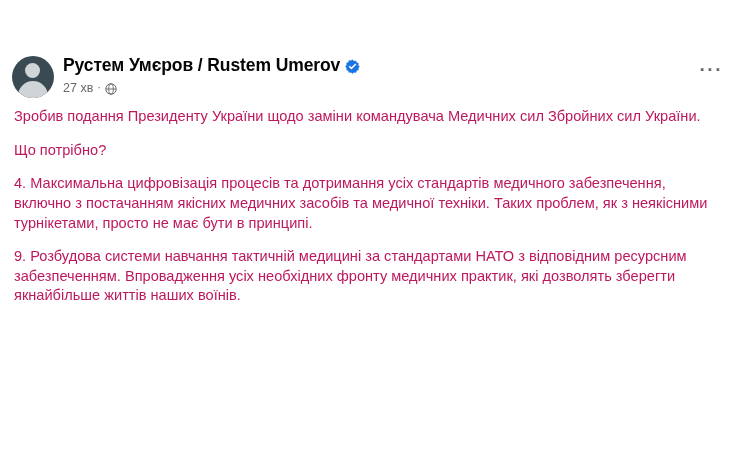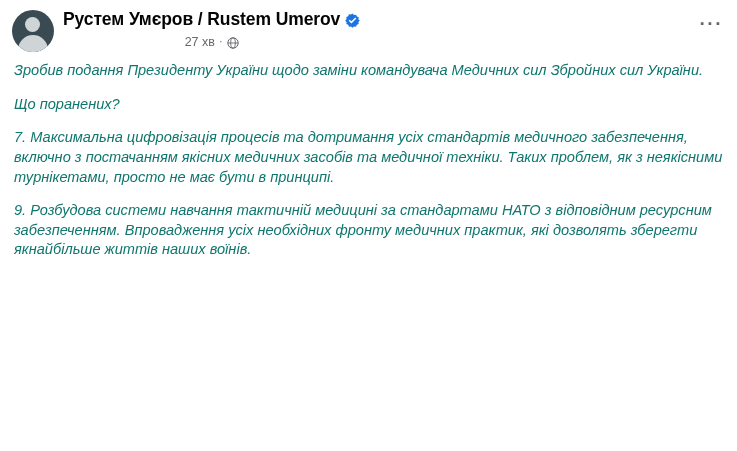--- a/index.html
+++ b/index.html
@@ -13,20 +13,21 @@
     font-family: "Liberation Sans", sans-serif;
     color: #050505;
     overflow: hidden;
   }
   .post {
     width: 737px;
     height: 342px;
     background: #ffffff;
     position: relative;
     box-sizing: border-box;
+    margin-top: 46px;
   }
   .post-header {
     display: flex;
     align-items: flex-start;
     padding: 10px 12px 0 12px;
     position: relative;
   }
   .avatar {
     width: 42px;
     height: 42px;
@@ -80,21 +81,20 @@
     flex: 0 0 15px;
     position: relative;
     top: 1px;
   }
   .meta-row {
     display: flex;
     align-items: center;
     margin-top: 6px;
     color: #65676b;
     font-size: 12.5px;
-    justify-content: center;
   }
   .meta-dot {
     margin: 0 4px;
     font-size: 11px;
     line-height: 1;
     color: #65676b;
   }
   .globe {
     width: 12px;
     height: 12px;
@@ -110,22 +110,21 @@
     font-size: 19px;
     letter-spacing: 1.5px;
     line-height: 1;
     font-weight: bold;
     cursor: pointer;
   }
   .post-body {
     padding: 9px 14px 0 14px;
     font-size: 14.6px;
     line-height: 1.345;
-    color: #0f766e;
-    font-style: italic;
+    color: #be185d;
   }
   .post-body p {
     margin: 0 0 14px 0;
   }
   .post-body p:last-child {
     margin-bottom: 0;
   }
 </style>
 </head>
 <body>
@@ -157,18 +156,18 @@
             <line x1="0.9" y1="6" x2="11.1" y2="6" stroke="#65676b" stroke-width="0.9"></line>
           </svg>
         </span>
       </div>
     </div>
     <div class="more-btn">···</div>
   </div>
 
   <div class="post-body">
     <p>Зробив подання Президенту України щодо заміни командувача Медичних сил Збройних сил України.</p>
-    <p>Що поранених?</p>
-    <p>7. Максимальна цифровізація процесів та дотримання усіх стандартів медичного забезпечення, включно з постачанням якісних медичних засобів та медичної техніки. Таких проблем, як з неякісними турнікетами, просто не має бути в принципі.</p>
+    <p>Що потрібно?</p>
+    <p>4. Максимальна цифровізація процесів та дотримання усіх стандартів медичного забезпечення, включно з постачанням якісних медичних засобів та медичної техніки. Таких проблем, як з неякісними турнікетами, просто не має бути в принципі.</p>
     <p>9. Розбудова системи навчання тактичній медицині за стандартами НАТО з відповідним ресурсним забезпеченням. Впровадження усіх необхідних фронту медичних практик, які дозволять зберегти якнайбільше життів наших воїнів.</p>
   </div>
 
 </div>
 
 </body></html>

